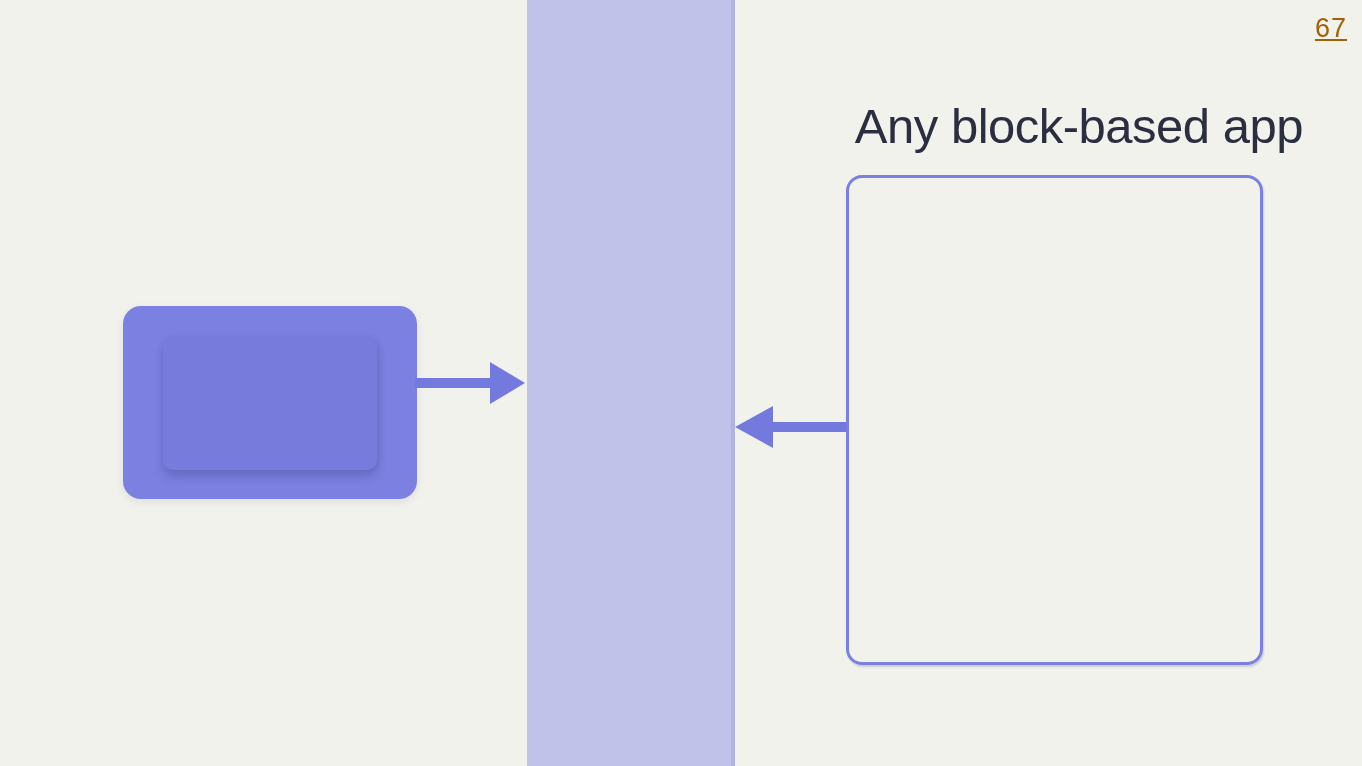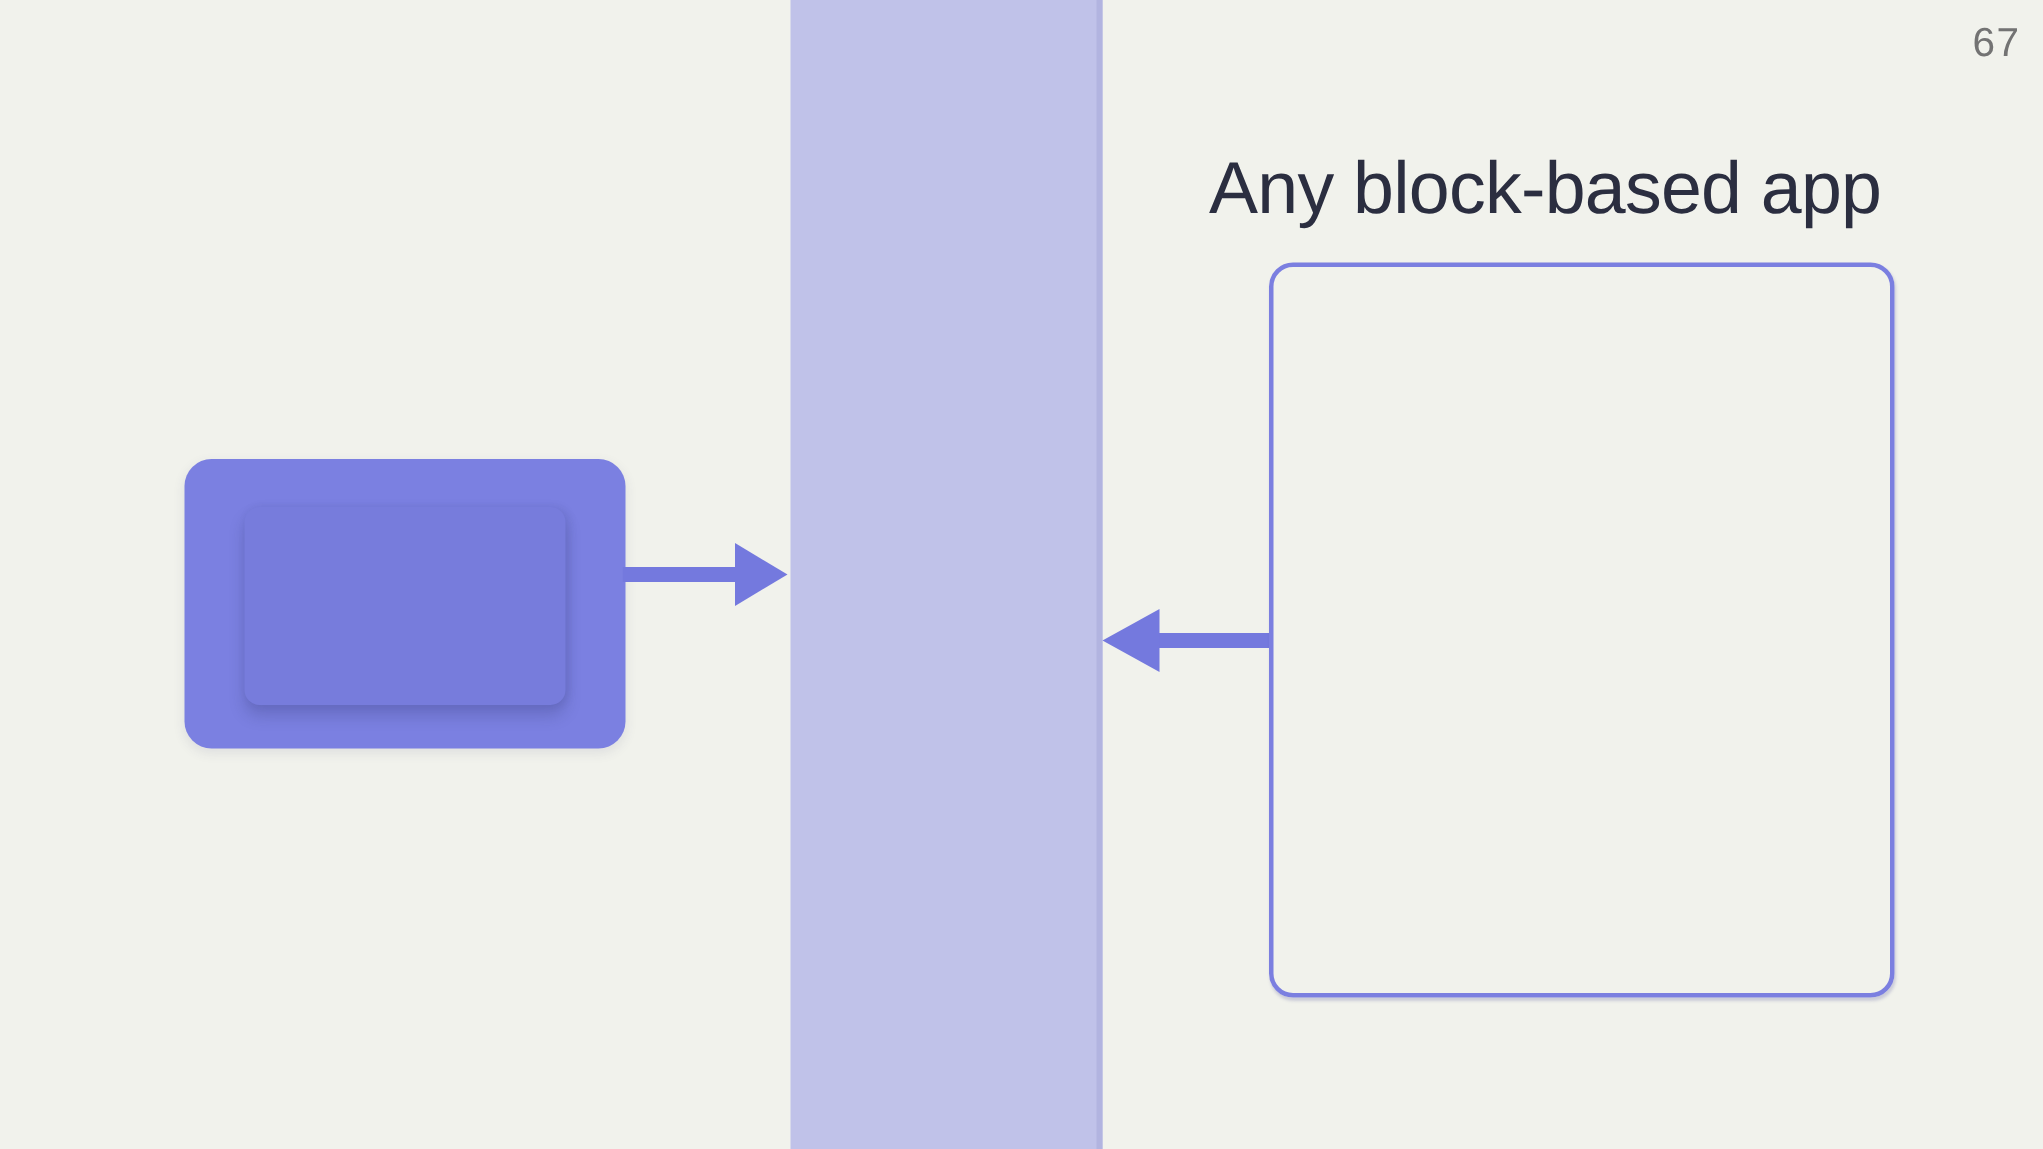--- a/index.html
+++ b/index.html
@@ -14,21 +14,22 @@
     height: 766px;
     background: #f1f2ec;
     overflow: hidden;
   }
   .page-number {
     position: absolute;
     top: 13px;
     right: 15px;
     font-size: 27px;
     letter-spacing: 1px;
-    color: #737373;
+    color: #a16207;
+    text-decoration: underline;
   }
   .band {
     position: absolute;
     left: 527px;
     top: 0;
     width: 208px;
     height: 766px;
     background: #c0c2e9;
     border-right: 4px solid #b2b4e0;
   }
@@ -80,21 +81,21 @@
     border: 3px solid #7b7fe0;
     border-radius: 16px;
     background: transparent;
     box-shadow: 1px 2px 2px rgba(90, 92, 160, 0.25);
   }
   .right-title {
     position: absolute;
     left: 806px;
     top: 98px;
     width: 497px;
-    text-align: left;
+    text-align: right;
     font-size: 49px;
     font-weight: 500;
     letter-spacing: -0.5px;
     color: #2b2e40;
     white-space: nowrap;
   }
 </style>
 </head>
 <body>
 

